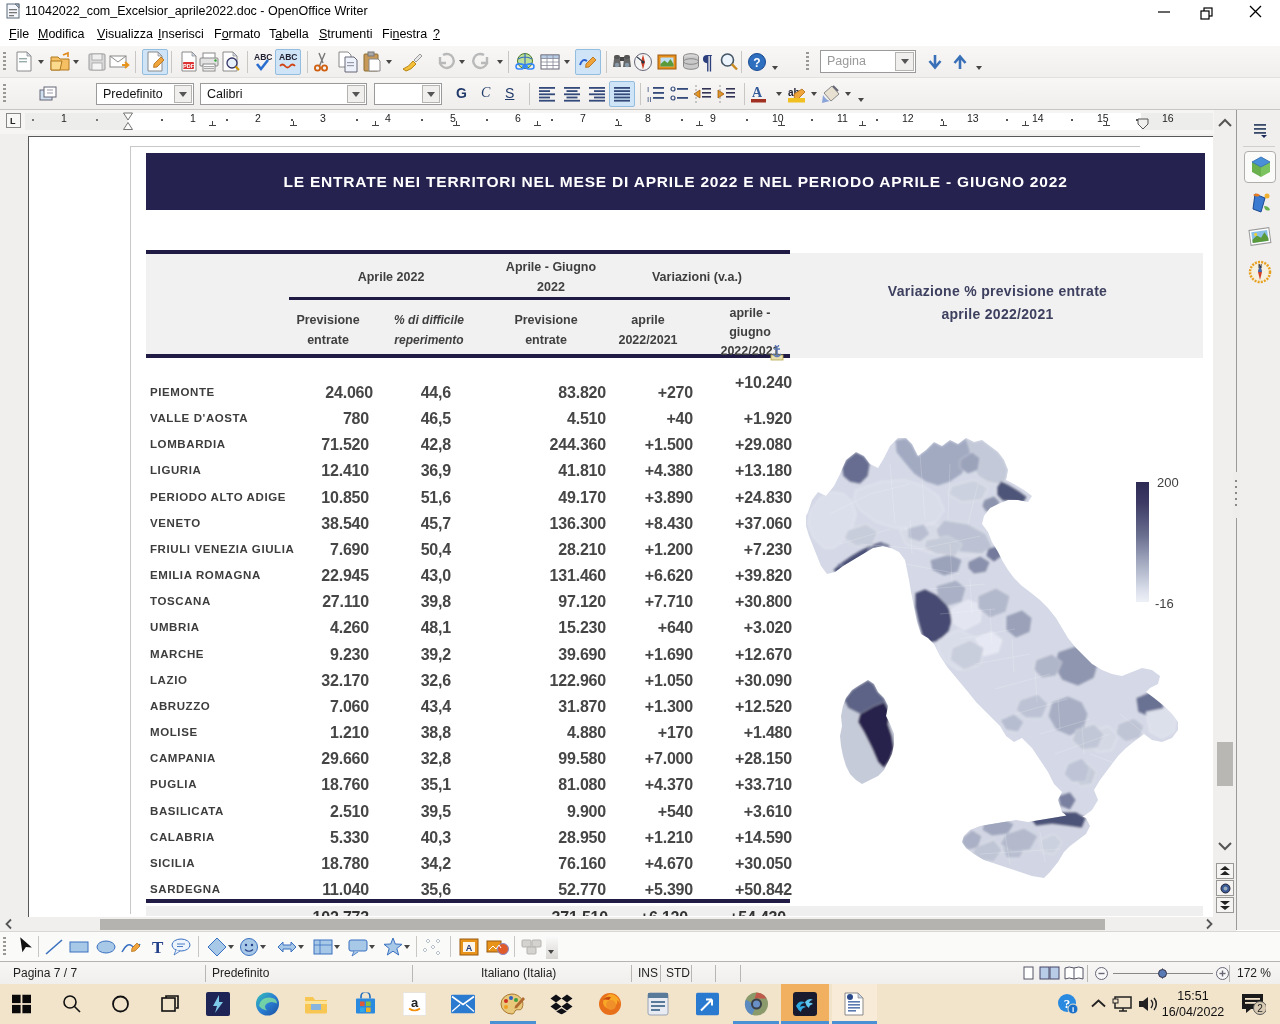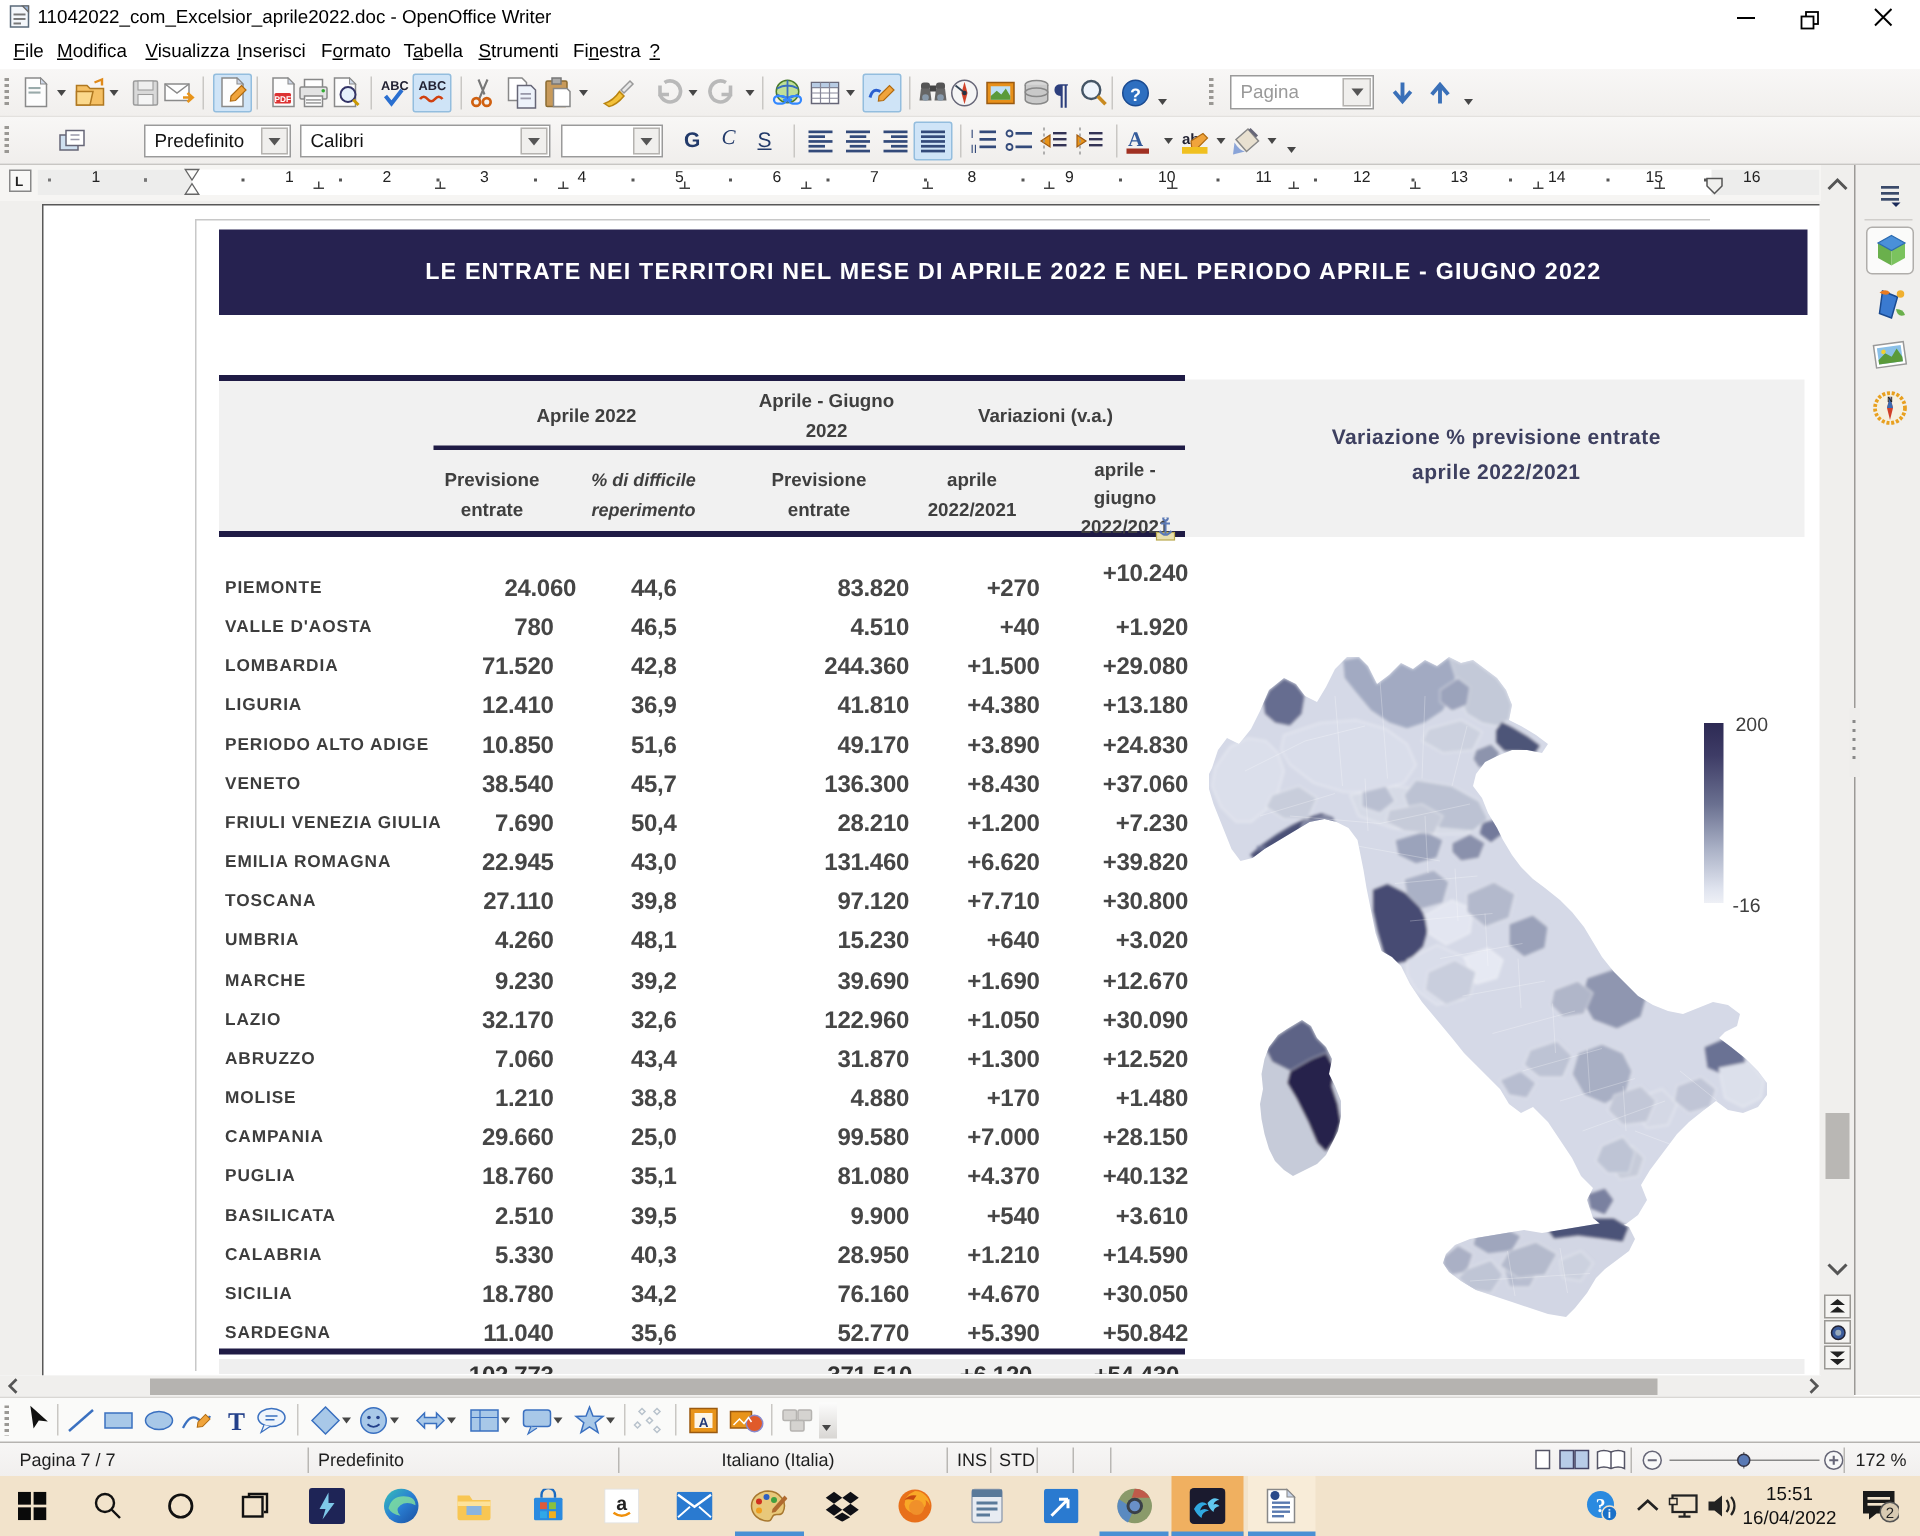--- a/index.html
+++ b/index.html
@@ -464,21 +464,21 @@
     <div class="hdr" style="left:476px;top:176px;width:140px">Previsione<br>entrate</div>
     <div class="hdr" style="left:578px;top:176px;width:140px">aprile<br>2022/2021</div>
     <div class="hdr" style="left:690px;top:170px;width:120px;line-height:19px">aprile -<br>giugno<br>2022/2021</div>
 
     <svg class="abs" style="left:770px;top:211px" width="14" height="16" viewBox="0 0 14 16">
         <rect x="1" y="10" width="12" height="5" fill="#e8dfae" stroke="#b9a84e" stroke-width="0.8"></rect>
         <path d="M7 2 v10 M4 4 h6 M7 2 a1.5 1.5 0 1 1 .01 0 M3 9 q4 5 8 0" fill="none" stroke="#5b79b5" stroke-width="1.4"></path>
       </svg>
 
 <div class="regname" style="left:150px;top:252px">PIEMONTE</div>
-<div class="num" style="left:294px;top:250px">24.060</div>
+<div class="num" style="left:283px;top:250px">24.060</div>
 <div class="num" style="left:361px;top:250px">44,6</div>
 <div class="num" style="left:516px;top:250px">83.820</div>
 <div class="num" style="left:603px;top:250px">+270</div>
 <div class="num" style="left:702px;top:240px">+10.240</div>
 <div class="regname" style="left:150px;top:278px">VALLE D'AOSTA</div>
 <div class="num" style="left:279px;top:276px">780</div>
 <div class="num" style="left:361px;top:276px">46,5</div>
 <div class="num" style="left:516px;top:276px">4.510</div>
 <div class="num" style="left:603px;top:276px">+40</div>
 <div class="num" style="left:702px;top:276px">+1.920</div>
@@ -549,30 +549,30 @@
 <div class="num" style="left:603px;top:564px">+1.300</div>
 <div class="num" style="left:702px;top:564px">+12.520</div>
 <div class="regname" style="left:150px;top:592px">MOLISE</div>
 <div class="num" style="left:279px;top:590px">1.210</div>
 <div class="num" style="left:361px;top:590px">38,8</div>
 <div class="num" style="left:516px;top:590px">4.880</div>
 <div class="num" style="left:603px;top:590px">+170</div>
 <div class="num" style="left:702px;top:590px">+1.480</div>
 <div class="regname" style="left:150px;top:618px">CAMPANIA</div>
 <div class="num" style="left:279px;top:616px">29.660</div>
-<div class="num" style="left:361px;top:616px">25,0</div>
+<div class="num" style="left:361px;top:616px">32,8</div>
 <div class="num" style="left:516px;top:616px">99.580</div>
 <div class="num" style="left:603px;top:616px">+7.000</div>
 <div class="num" style="left:702px;top:616px">+28.150</div>
 <div class="regname" style="left:150px;top:644px">PUGLIA</div>
 <div class="num" style="left:279px;top:642px">18.760</div>
 <div class="num" style="left:361px;top:642px">35,1</div>
 <div class="num" style="left:516px;top:642px">81.080</div>
 <div class="num" style="left:603px;top:642px">+4.370</div>
-<div class="num" style="left:702px;top:642px">+40.132</div>
+<div class="num" style="left:702px;top:642px">+33.710</div>
 <div class="regname" style="left:150px;top:671px">BASILICATA</div>
 <div class="num" style="left:279px;top:669px">2.510</div>
 <div class="num" style="left:361px;top:669px">39,5</div>
 <div class="num" style="left:516px;top:669px">9.900</div>
 <div class="num" style="left:603px;top:669px">+540</div>
 <div class="num" style="left:702px;top:669px">+3.610</div>
 <div class="regname" style="left:150px;top:697px">CALABRIA</div>
 <div class="num" style="left:279px;top:695px">5.330</div>
 <div class="num" style="left:361px;top:695px">40,3</div>
 <div class="num" style="left:516px;top:695px">28.950</div>

